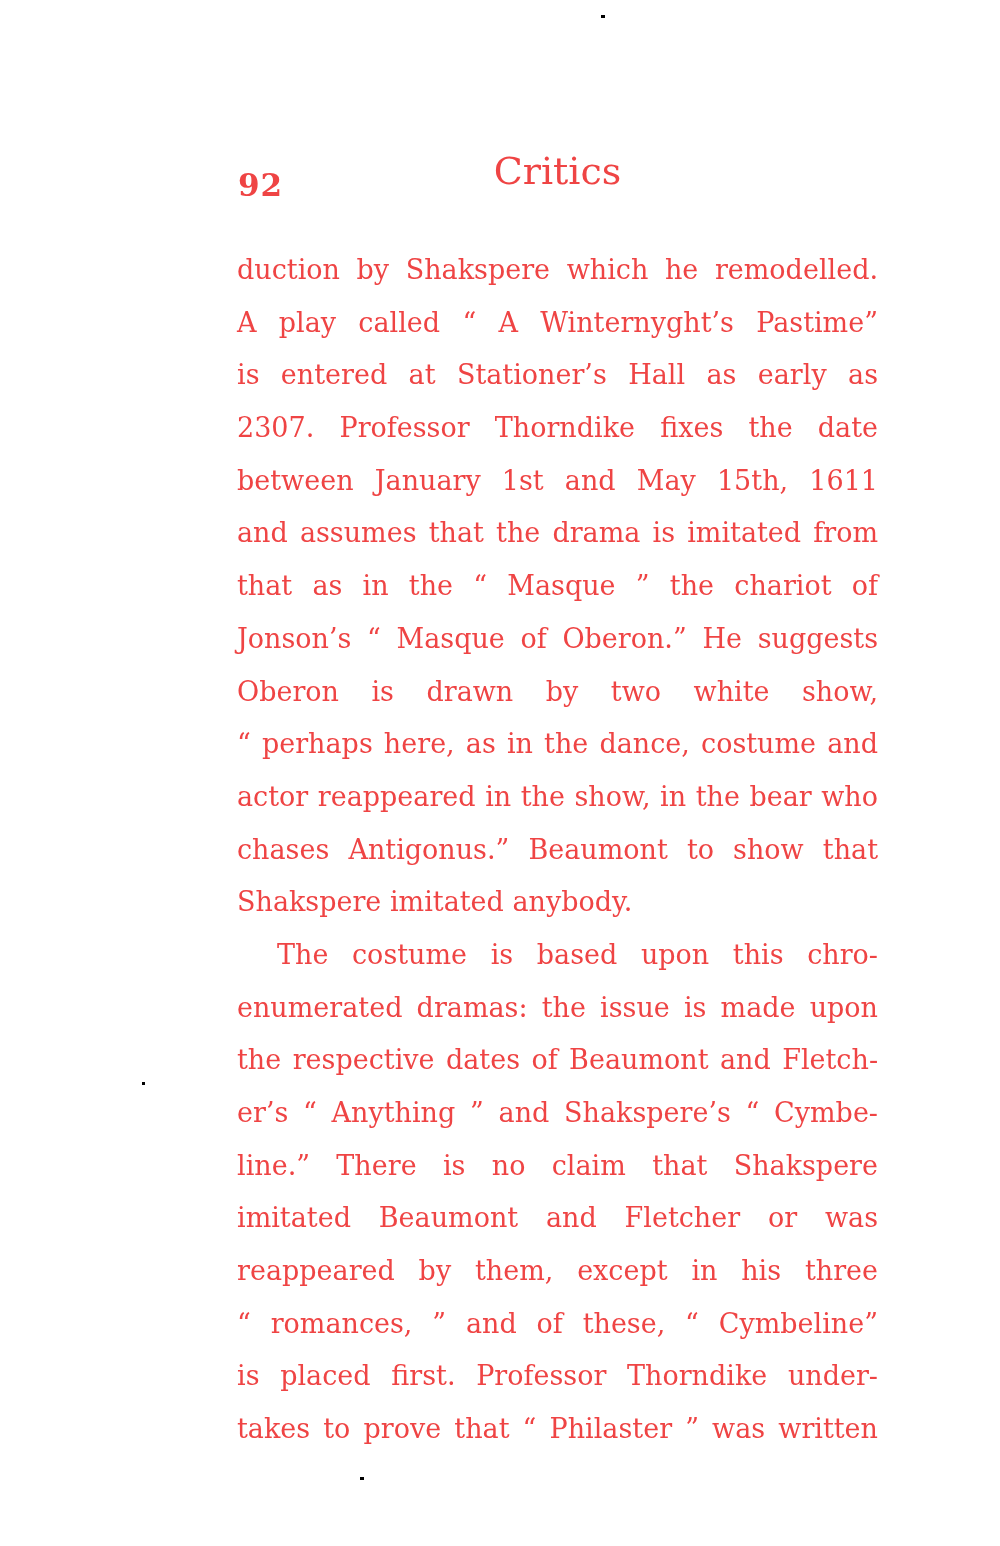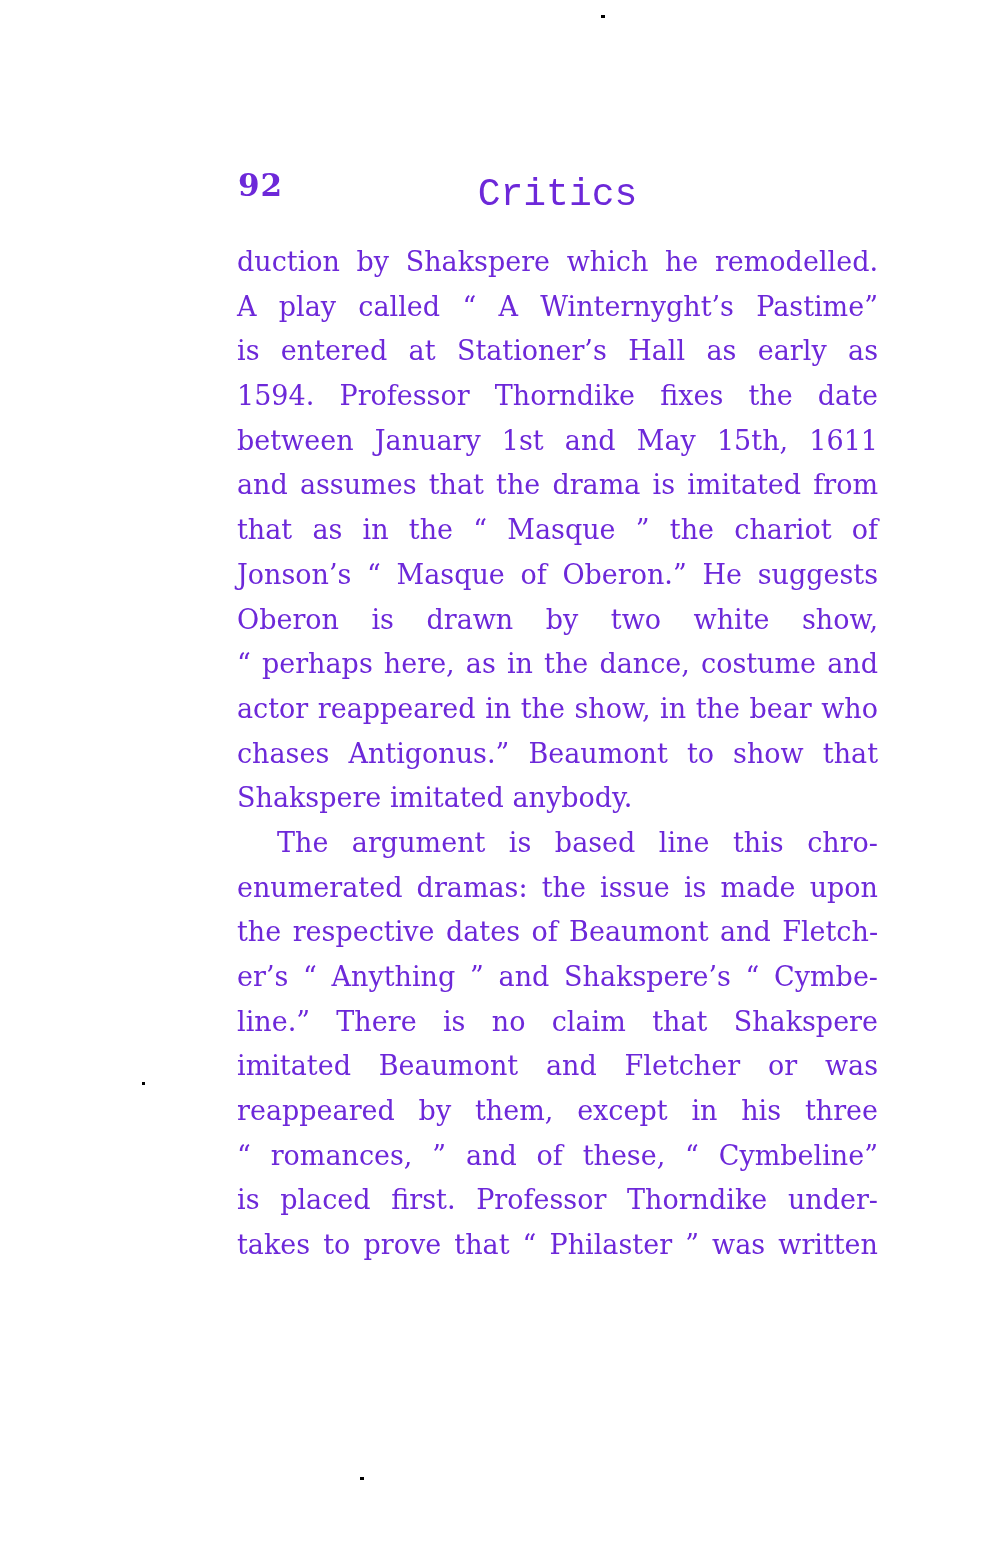--- a/index.html
+++ b/index.html
@@ -7,54 +7,54 @@
     padding: 0;
     background: #ffffff;
   }
   .page {
     position: relative;
     width: 1000px;
     height: 1546px;
     background: #ffffff;
     overflow: hidden;
     font-family: "DejaVu Serif", "Liberation Serif", serif;
-    color: #6d28d9;
+    color: #ef4444;
   }
   .page-number {
     position: absolute;
     left: 238px;
     top: 170px;
     font-size: 31px;
     font-weight: bold;
     line-height: 1;
     letter-spacing: 1px;
   }
   .page-title {
     position: absolute;
     left: 237px;
     width: 641px;
-    top: 176px;
+    top: 152px;
     text-align: center;
     font-size: 38px;
     line-height: 1;
-    font-family: Liberation Mono, monospace;
   }
   .body-text {
     position: absolute;
     left: 237px;
     top: 240px;
     width: 641px;
   }
   .line {
     height: 44.7px;
     line-height: 44.7px;
     font-size: 27px;
     text-align: justify;
     text-align-last: justify;
     white-space: nowrap;
+    margin-top: 8px;
   }
   .line.para-end {
     text-align-last: left;
   }
   .line.indent {
     padding-left: 40px;
   }
   .speck {
     position: absolute;
     background: #000000;
@@ -68,31 +68,31 @@
 
 <div class="page">
 
   <div class="page-number">92</div>
   <div class="page-title">Critics</div>
 
   <div class="body-text">
     <div class="line">duction by Shakspere which he remodelled.</div>
     <div class="line">A play called “ A Winternyght’s Pastime”</div>
     <div class="line">is entered at Stationer’s Hall as early as</div>
-    <div class="line">1594. Professor Thorndike fixes the date</div>
+    <div class="line">2307. Professor Thorndike fixes the date</div>
     <div class="line">between January 1st and May 15th, 1611</div>
     <div class="line">and assumes that the drama is imitated from</div>
     <div class="line">that as in the “ Masque ” the chariot of</div>
     <div class="line">Jonson’s “ Masque of Oberon.” He suggests</div>
     <div class="line">Oberon is drawn by two white show,</div>
     <div class="line">“ perhaps here, as in the dance, costume and</div>
     <div class="line">actor reappeared in the show, in the bear who</div>
     <div class="line">chases Antigonus.” Beaumont to show that</div>
     <div class="line para-end">Shakspere imitated anybody.</div>
-    <div class="line indent">The argument is based line this chro-</div>
+    <div class="line indent">The costume is based upon this chro-</div>
     <div class="line">enumerated dramas: the issue is made upon</div>
     <div class="line">the respective dates of Beaumont and Fletch-</div>
     <div class="line">er’s “ Anything ” and Shakspere’s “ Cymbe-</div>
     <div class="line">line.” There is no claim that Shakspere</div>
     <div class="line">imitated Beaumont and Fletcher or was</div>
     <div class="line">reappeared by them, except in his three</div>
     <div class="line">“ romances, ” and of these, “ Cymbeline”</div>
     <div class="line">is placed first. Professor Thorndike under-</div>
     <div class="line">takes to prove that “ Philaster ” was written</div>
   </div>

